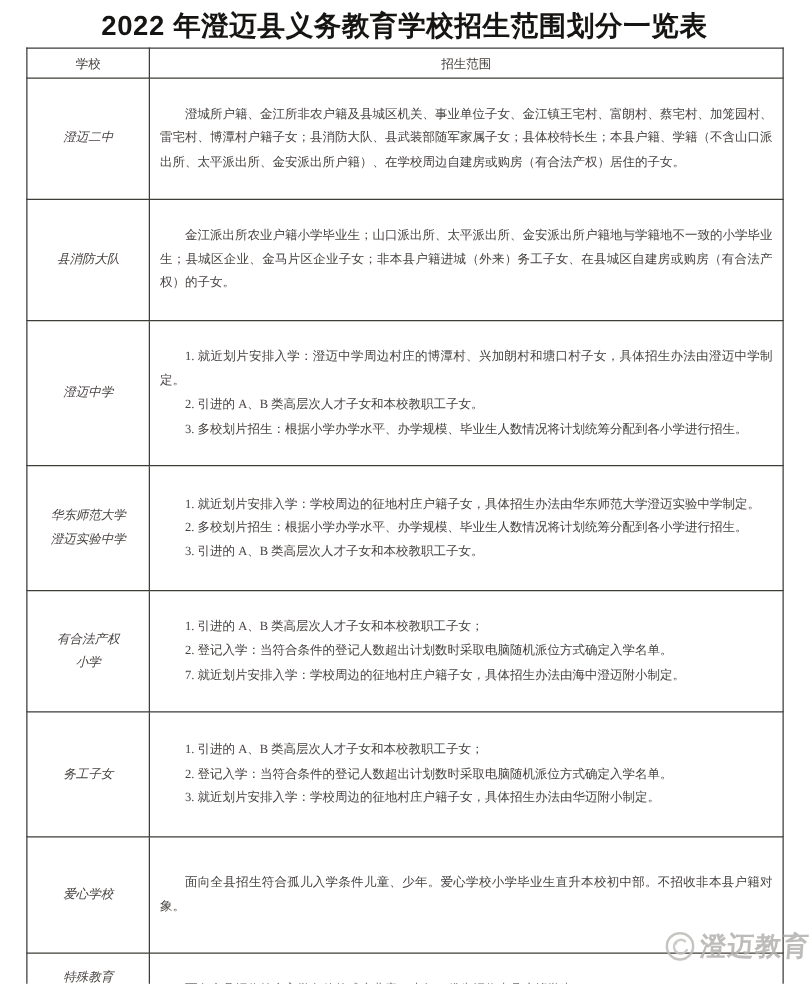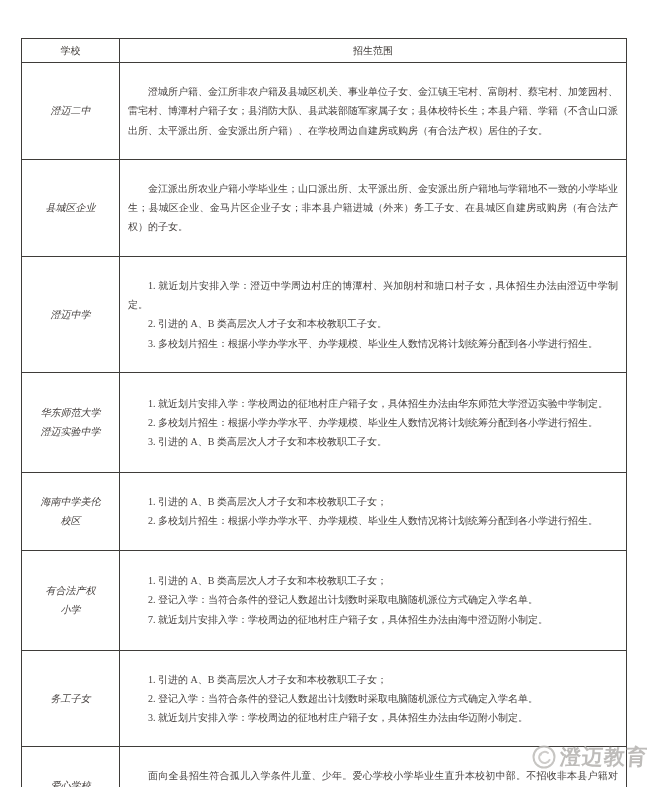--- a/index.html
+++ b/index.html
@@ -97,68 +97,61 @@
     transform: skewX(-4deg);
     font-family: "Liberation Sans", "DejaVu Sans", sans-serif;
     white-space: nowrap;
   }
 </style>
 </head>
 <body>
 
 <div class="page">
 
+  <h1 class="title">2022 年澄迈县义务教育学校招生范围划分一览表</h1>
 
   <table class="enroll-table">
     <colgroup>
       <col class="col-school">
       <col class="col-range">
     </colgroup>
     <thead>
       <tr>
         <th>学校</th>
         <th>招生范围</th>
       </tr>
     </thead>
     <tbody id="table-body">
         <tr>
           <td class="school-cell">澄迈二中</td>
           <td class="range-cell">
             <p class="para">澄城所户籍、金江所非农户籍及县城区机关、事业单位子女、金江镇王宅村、富朗村、蔡宅村、加笼园村、雷宅村、博潭村户籍子女；县消防大队、县武装部随军家属子女；县体校特长生；本县户籍、学籍（不含山口派出所、太平派出所、金安派出所户籍）、在学校周边自建房或购房（有合法产权）居住的子女。</p>
           </td>
         </tr>
         <tr>
-          <td class="school-cell">县城区企业</td>
+          <td class="school-cell">县消防大队</td>
           <td class="range-cell">
             <p class="para">金江派出所农业户籍小学毕业生；山口派出所、太平派出所、金安派出所户籍地与学籍地不一致的小学毕业生；县城区企业、金马片区企业子女；非本县户籍进城（外来）务工子女、在县城区自建房或购房（有合法产权）的子女。</p>
           </td>
         </tr>
         <tr>
           <td class="school-cell">澄迈中学</td>
           <td class="range-cell">
             <p class="para">1. 就近划片安排入学：澄迈中学周边村庄的博潭村、兴加朗村和塘口村子女，具体招生办法由澄迈中学制定。</p>
             <p class="para">2. 引进的 A、B 类高层次人才子女和本校教职工子女。</p>
             <p class="para">3. 多校划片招生：根据小学办学水平、办学规模、毕业生人数情况将计划统筹分配到各小学进行招生。</p>
           </td>
         </tr>
         <tr>
           <td class="school-cell">华东师范大学
 澄迈实验中学</td>
           <td class="range-cell">
             <p class="para">1. 就近划片安排入学：学校周边的征地村庄户籍子女，具体招生办法由华东师范大学澄迈实验中学制定。</p>
             <p class="para">2. 多校划片招生：根据小学办学水平、办学规模、毕业生人数情况将计划统筹分配到各小学进行招生。</p>
             <p class="para">3. 引进的 A、B 类高层次人才子女和本校教职工子女。</p>
-          </td>
-        </tr>
-        <tr>
-          <td class="school-cell">海南中学美伦
-校区</td>
-          <td class="range-cell">
-            <p class="para">1. 引进的 A、B 类高层次人才子女和本校教职工子女；</p>
-            <p class="para">2. 多校划片招生：根据小学办学水平、办学规模、毕业生人数情况将计划统筹分配到各小学进行招生。</p>
           </td>
         </tr>
         <tr>
           <td class="school-cell">有合法产权
 小学</td>
           <td class="range-cell">
             <p class="para">1. 引进的 A、B 类高层次人才子女和本校教职工子女；</p>
             <p class="para">2. 登记入学：当符合条件的登记人数超出计划数时采取电脑随机派位方式确定入学名单。</p>
             <p class="para">7. 就近划片安排入学：学校周边的征地村庄户籍子女，具体招生办法由海中澄迈附小制定。</p>
           </td>

